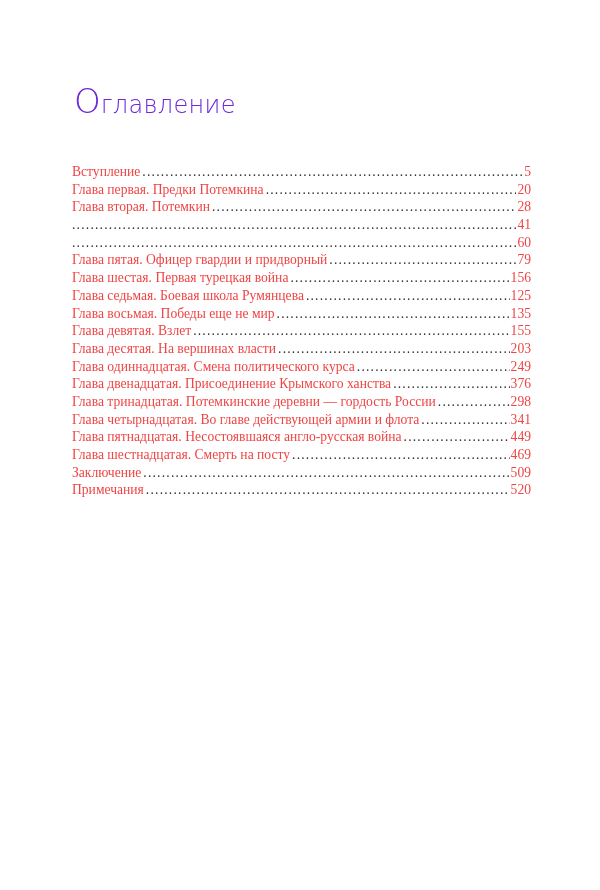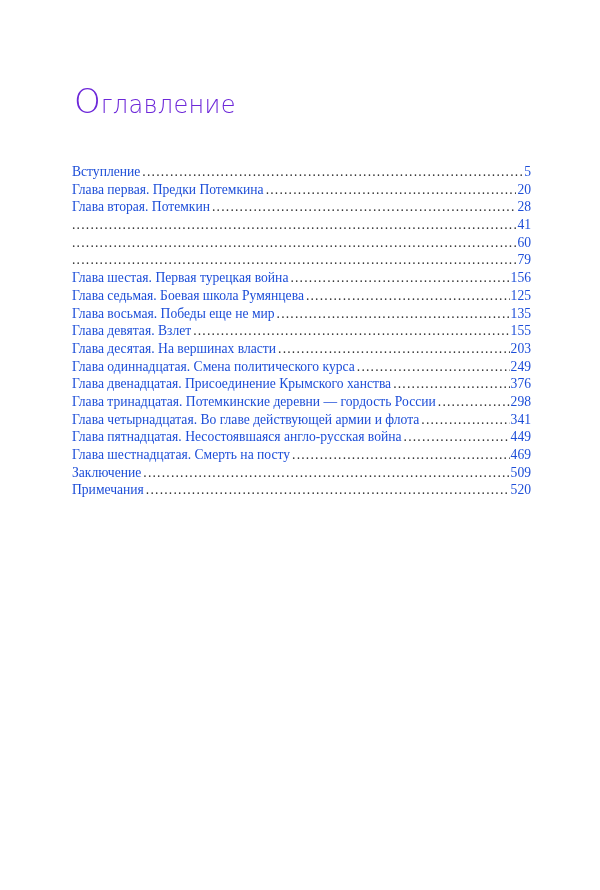--- a/index.html
+++ b/index.html
@@ -6,21 +6,21 @@
   body { width: 600px; height: 890px; position: relative; overflow: hidden; }
   .title {
     position: absolute; left: 74px; top: 84px;
     font-family: "DejaVu Sans", sans-serif; color: #6d28d9;
     white-space: nowrap; line-height: 1;
   }
   .title .cap { font-size: 34px; font-weight: 300; }
   .title .rest { font-size: 24px; font-weight: 300; letter-spacing: 0.3px; }
   .toc {
     position: absolute; left: 72px; top: 163px; width: 459px;
-    font-family: "Liberation Serif", serif; font-size: 13.6px; color: #1d4ed8;
+    font-family: "Liberation Serif", serif; font-size: 13.6px; color: #ef4444;
   }
   .row {
     display: flex; align-items: baseline; height: 17.7px; line-height: 17.7px;
     white-space: nowrap; overflow: hidden;
   }
   .row .label { flex: 0 0 auto; padding-right: 2px; }
   .row .dots {
     flex: 1 1 auto; overflow: hidden; min-width: 0;
     letter-spacing: 1.2px; color: #333;
   }
@@ -54,20 +54,21 @@
     </div>
   <div class="row">
       <span class="dots"></span>
       <span class="page">41</span>
     </div>
   <div class="row">
       <span class="dots"></span>
       <span class="page">60</span>
     </div>
   <div class="row">
+      <span class="label">Глава пятая. Офицер гвардии и придворный</span>
       <span class="dots"></span>
       <span class="page">79</span>
     </div>
   <div class="row">
       <span class="label">Глава шестая. Первая турецкая война</span>
       <span class="dots"></span>
       <span class="page">156</span>
     </div>
   <div class="row">
       <span class="label">Глава седьмая. Боевая школа Румянцева</span>

